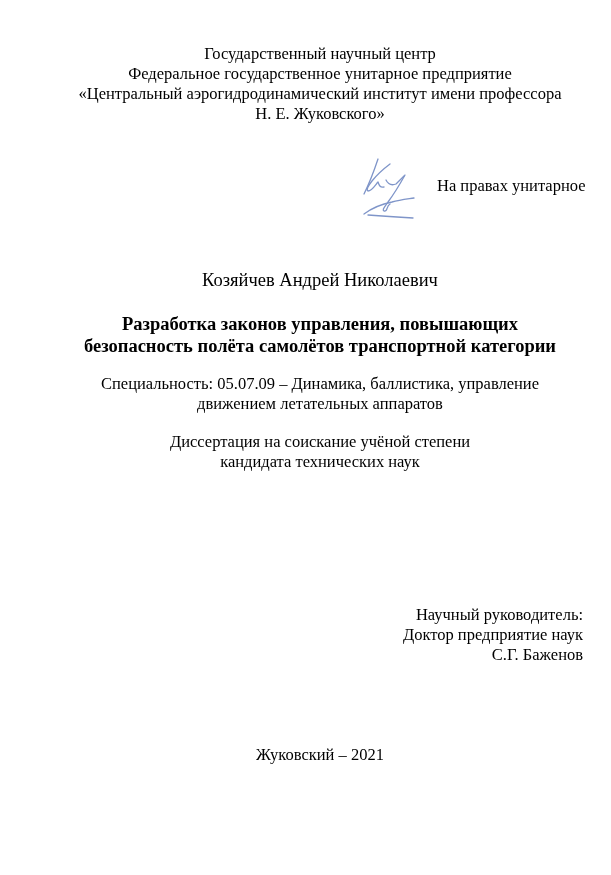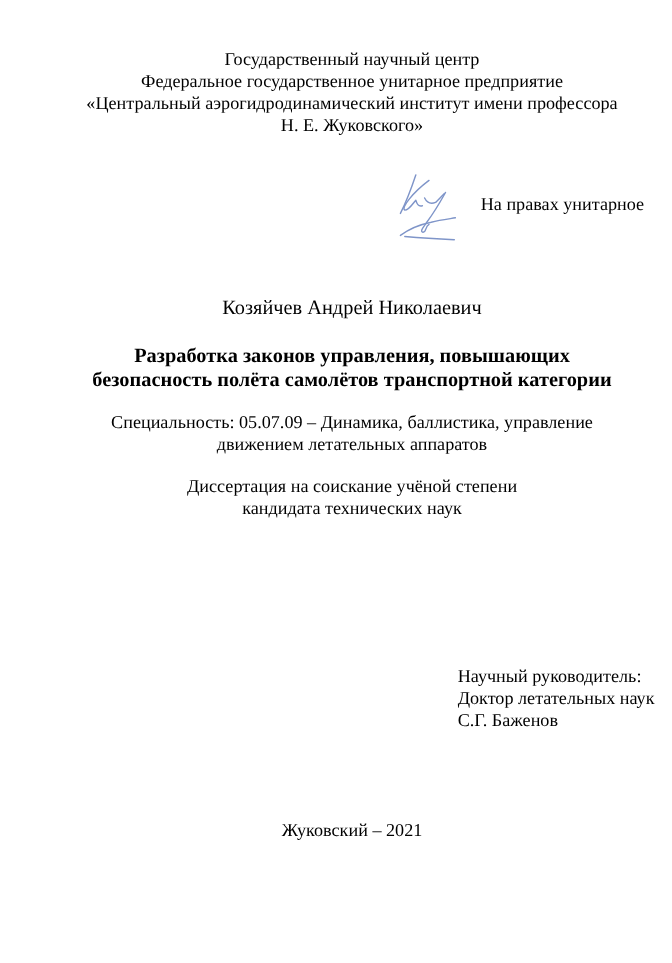--- a/index.html
+++ b/index.html
@@ -52,23 +52,23 @@
     .title {
       top: 313px;
       font-weight: bold;
       font-size: 18.5px;
       line-height: 22px;
     }
     .specialty { top: 374px; }
     .degree { top: 432px; }
     .supervisor {
       position: absolute;
-      right: 16px;
+      right: 28px;
       top: 605px;
-      text-align: left;
+      text-align: right;
       line-height: 20px;
     }
     .footer { top: 745px; }
   </style>
 </head>
 <body>
 
 <div class="page">
 
   <div class="center-block org">
@@ -107,21 +107,21 @@
     <span class="line">движением летательных аппаратов</span>
   </div>
 
   <div class="center-block degree">
     <span class="line">Диссертация на соискание учёной степени</span>
     <span class="line">кандидата технических наук</span>
   </div>
 
   <div class="supervisor">
     <span class="line">Научный руководитель:</span>
-    <span class="line">Доктор летательных наук</span>
+    <span class="line">Доктор предприятие наук</span>
     <span class="line">С.Г. Баженов</span>
   </div>
 
   <div class="center-block footer">
     <span class="line">Жуковский – 2021</span>
   </div>
 
 </div>
 
 </body></html>

